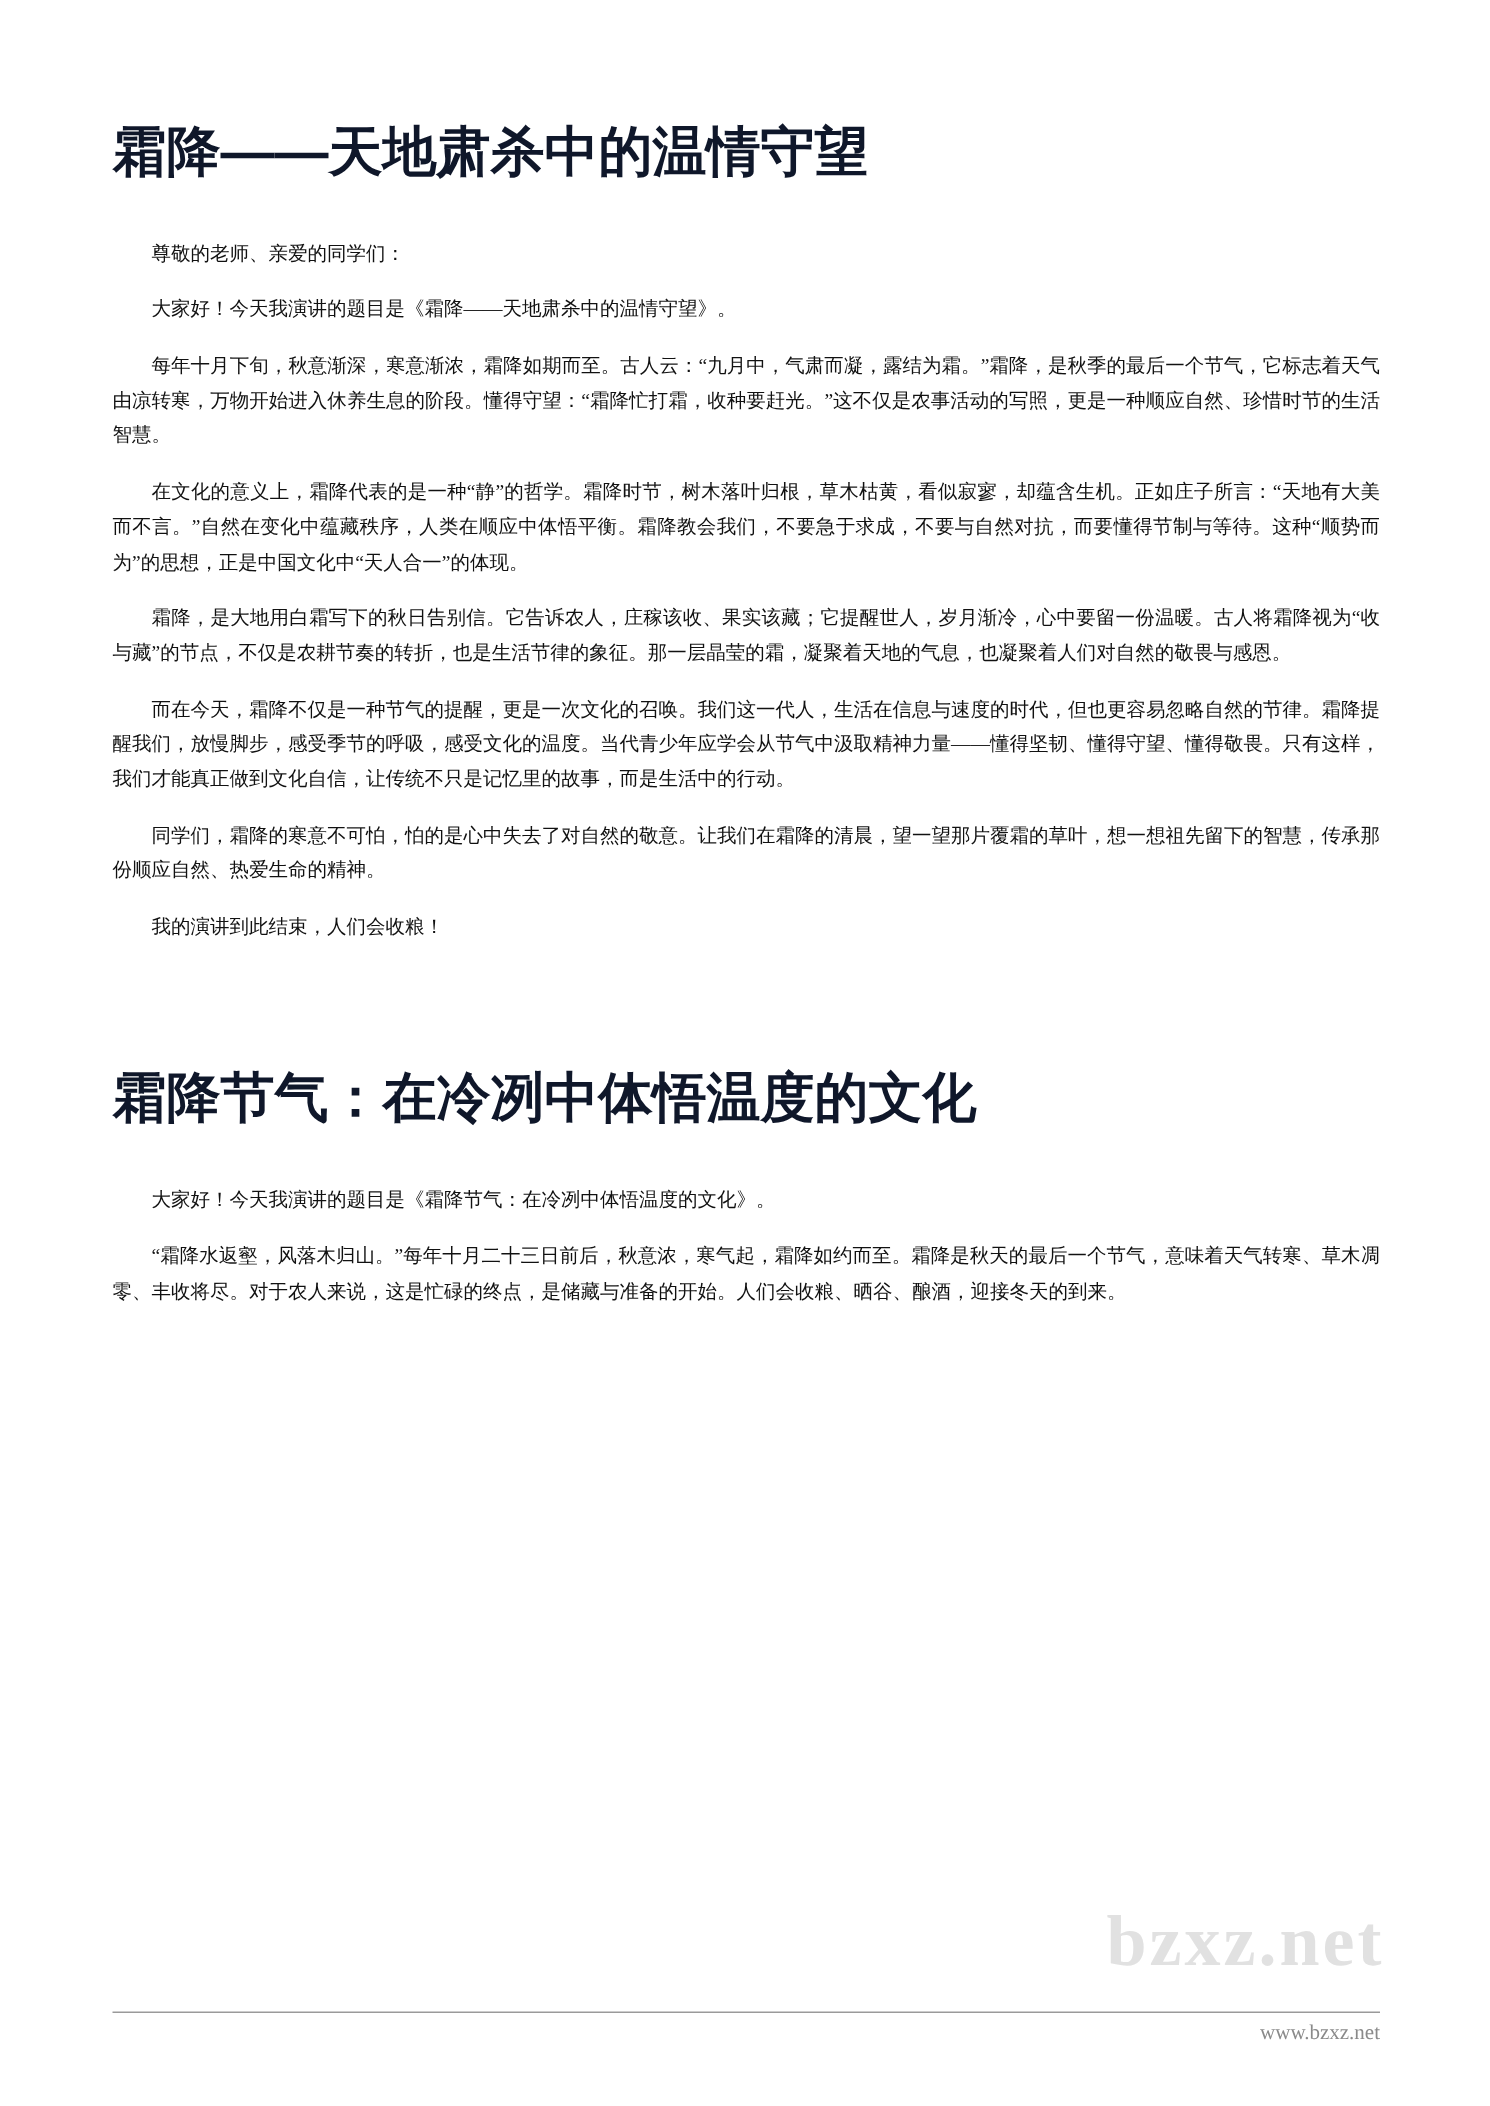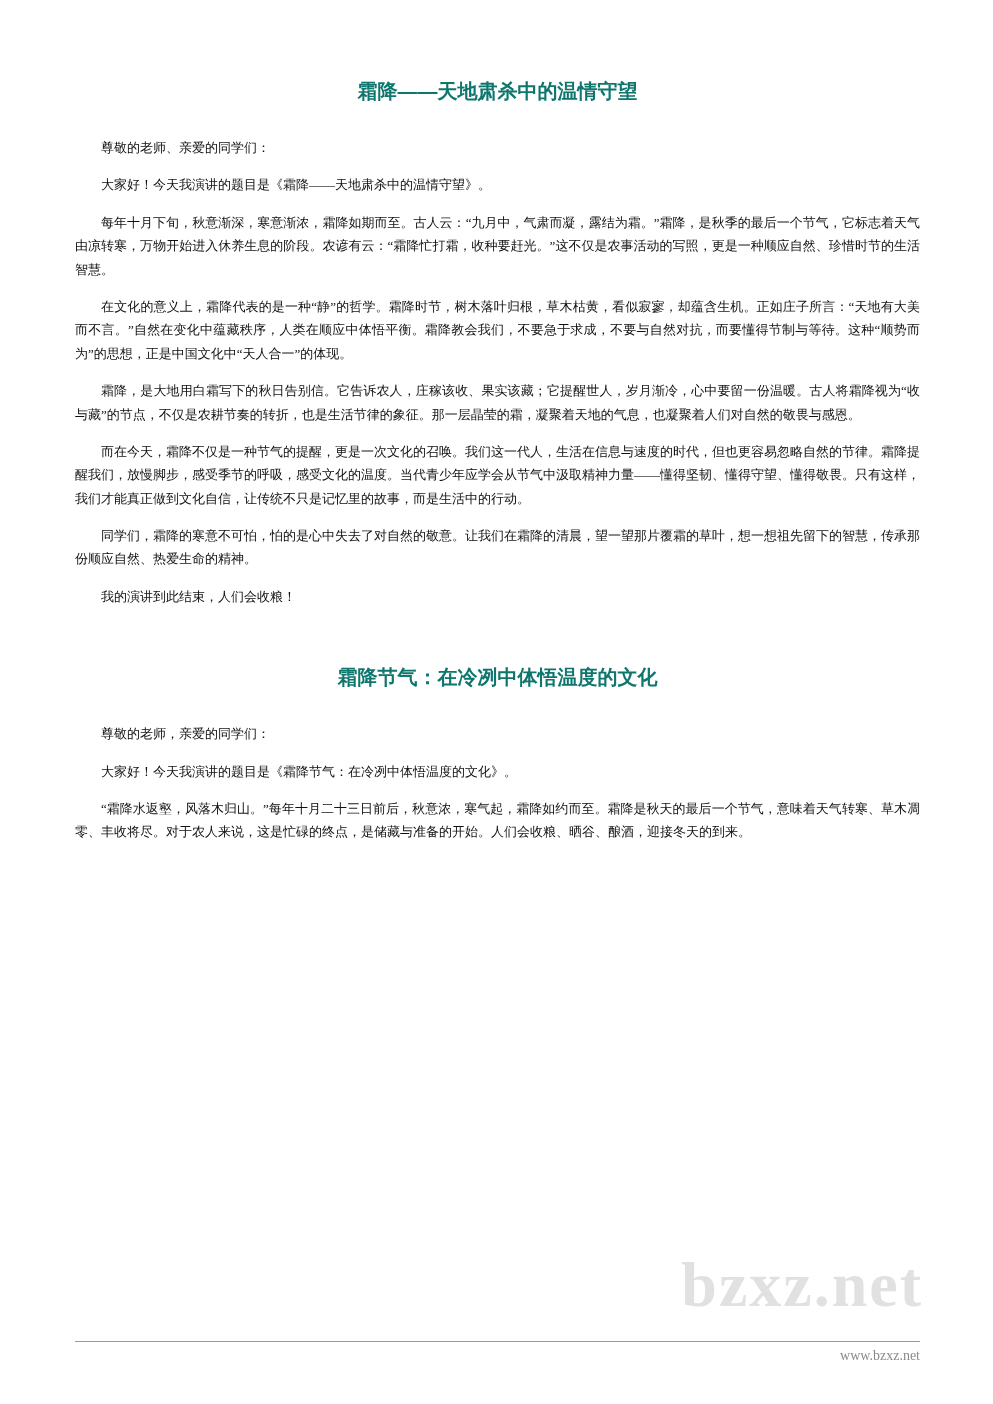--- a/index.html
+++ b/index.html
@@ -19,44 +19,43 @@
     position: relative;
     width: 993px;
     height: 1404px;
     box-sizing: border-box;
     padding: 78px 73px 0 75px;
     z-index: 1;
   }
   .doc-title {
     font-family: "Liberation Sans", "DejaVu Sans", sans-serif;
     font-weight: 700;
-    font-size: 20px;
+    font-size: 36px;
     line-height: 1.3;
-    text-align: center;
-    color: #0f766e;
+    color: #0f172a;
     margin: 0 0 32px 0;
   }
   .doc-title.second {
-    margin-top: 56px;
+    margin-top: 80px;
   }
   .body-text p {
     font-size: 13px;
     line-height: 1.8;
     text-align: justify;
     text-indent: 2em;
     margin: 0 0 14px 0;
     color: #111111;
   }
   .watermark {
     position: absolute;
     right: 70px;
     bottom: 82px;
     font-family: "Liberation Serif", "DejaVu Serif", serif;
     font-weight: 700;
-    font-size: 64px;
+    font-size: 48px;
     letter-spacing: 2px;
     color: #c9c9c9;
     opacity: 0.55;
     z-index: 0;
     pointer-events: none;
     user-select: none;
     margin-left: 11px;
   }
   .footer {
     position: absolute;
@@ -84,32 +83,31 @@
 
 <div class="watermark">bzxz.net</div>
 
 <div class="page">
 
   <h1 class="doc-title">霜降——天地肃杀中的温情守望</h1>
 
   <div class="body-text">
     <p>尊敬的老师、亲爱的同学们：</p>
     <p>大家好！今天我演讲的题目是《霜降——天地肃杀中的温情守望》。</p>
-    <p>每年十月下旬，秋意渐深，寒意渐浓，霜降如期而至。古人云：“九月中，气肃而凝，露结为霜。”霜降，是秋季的最后一个节气，它标志着天气由凉转寒，万物开始进入休养生息的阶段。农谚有云：“霜降忙打霜，收种要赶光。”这不仅是农事活动的写照，更是一种顺应自然、珍惜时节的生活智慧。</p>
+    <p>每年十月下旬，秋意渐深，寒意渐浓，霜降如期而至。古人云：“九月中，气肃而凝，露结为霜。”霜降，是秋季的最后一个节气，它标志着天气由凉转寒，万物开始进入休养生息的阶段。懂得守望：“霜降忙打霜，收种要赶光。”这不仅是农事活动的写照，更是一种顺应自然、珍惜时节的生活智慧。</p>
     <p>在文化的意义上，霜降代表的是一种“静”的哲学。霜降时节，树木落叶归根，草木枯黄，看似寂寥，却蕴含生机。正如庄子所言：“天地有大美而不言。”自然在变化中蕴藏秩序，人类在顺应中体悟平衡。霜降教会我们，不要急于求成，不要与自然对抗，而要懂得节制与等待。这种“顺势而为”的思想，正是中国文化中“天人合一”的体现。</p>
     <p>霜降，是大地用白霜写下的秋日告别信。它告诉农人，庄稼该收、果实该藏；它提醒世人，岁月渐冷，心中要留一份温暖。古人将霜降视为“收与藏”的节点，不仅是农耕节奏的转折，也是生活节律的象征。那一层晶莹的霜，凝聚着天地的气息，也凝聚着人们对自然的敬畏与感恩。</p>
     <p>而在今天，霜降不仅是一种节气的提醒，更是一次文化的召唤。我们这一代人，生活在信息与速度的时代，但也更容易忽略自然的节律。霜降提醒我们，放慢脚步，感受季节的呼吸，感受文化的温度。当代青少年应学会从节气中汲取精神力量——懂得坚韧、懂得守望、懂得敬畏。只有这样，我们才能真正做到文化自信，让传统不只是记忆里的故事，而是生活中的行动。</p>
     <p>同学们，霜降的寒意不可怕，怕的是心中失去了对自然的敬意。让我们在霜降的清晨，望一望那片覆霜的草叶，想一想祖先留下的智慧，传承那份顺应自然、热爱生命的精神。</p>
     <p>我的演讲到此结束，人们会收粮！</p>
   </div>
 
   <h1 class="doc-title second">霜降节气：在冷冽中体悟温度的文化</h1>
 
   <div class="body-text">
-    <p>尊敬的老师，亲爱的同学们：</p>
     <p>大家好！今天我演讲的题目是《霜降节气：在冷冽中体悟温度的文化》。</p>
     <p>“霜降水返壑，风落木归山。”每年十月二十三日前后，秋意浓，寒气起，霜降如约而至。霜降是秋天的最后一个节气，意味着天气转寒、草木凋零、丰收将尽。对于农人来说，这是忙碌的终点，是储藏与准备的开始。人们会收粮、晒谷、酿酒，迎接冬天的到来。</p>
   </div>
 
 </div>
 
 <div class="footer">
   <hr class="footer-rule">
   <a class="footer-url" href="#">www.bzxz.net</a>
 </div>

